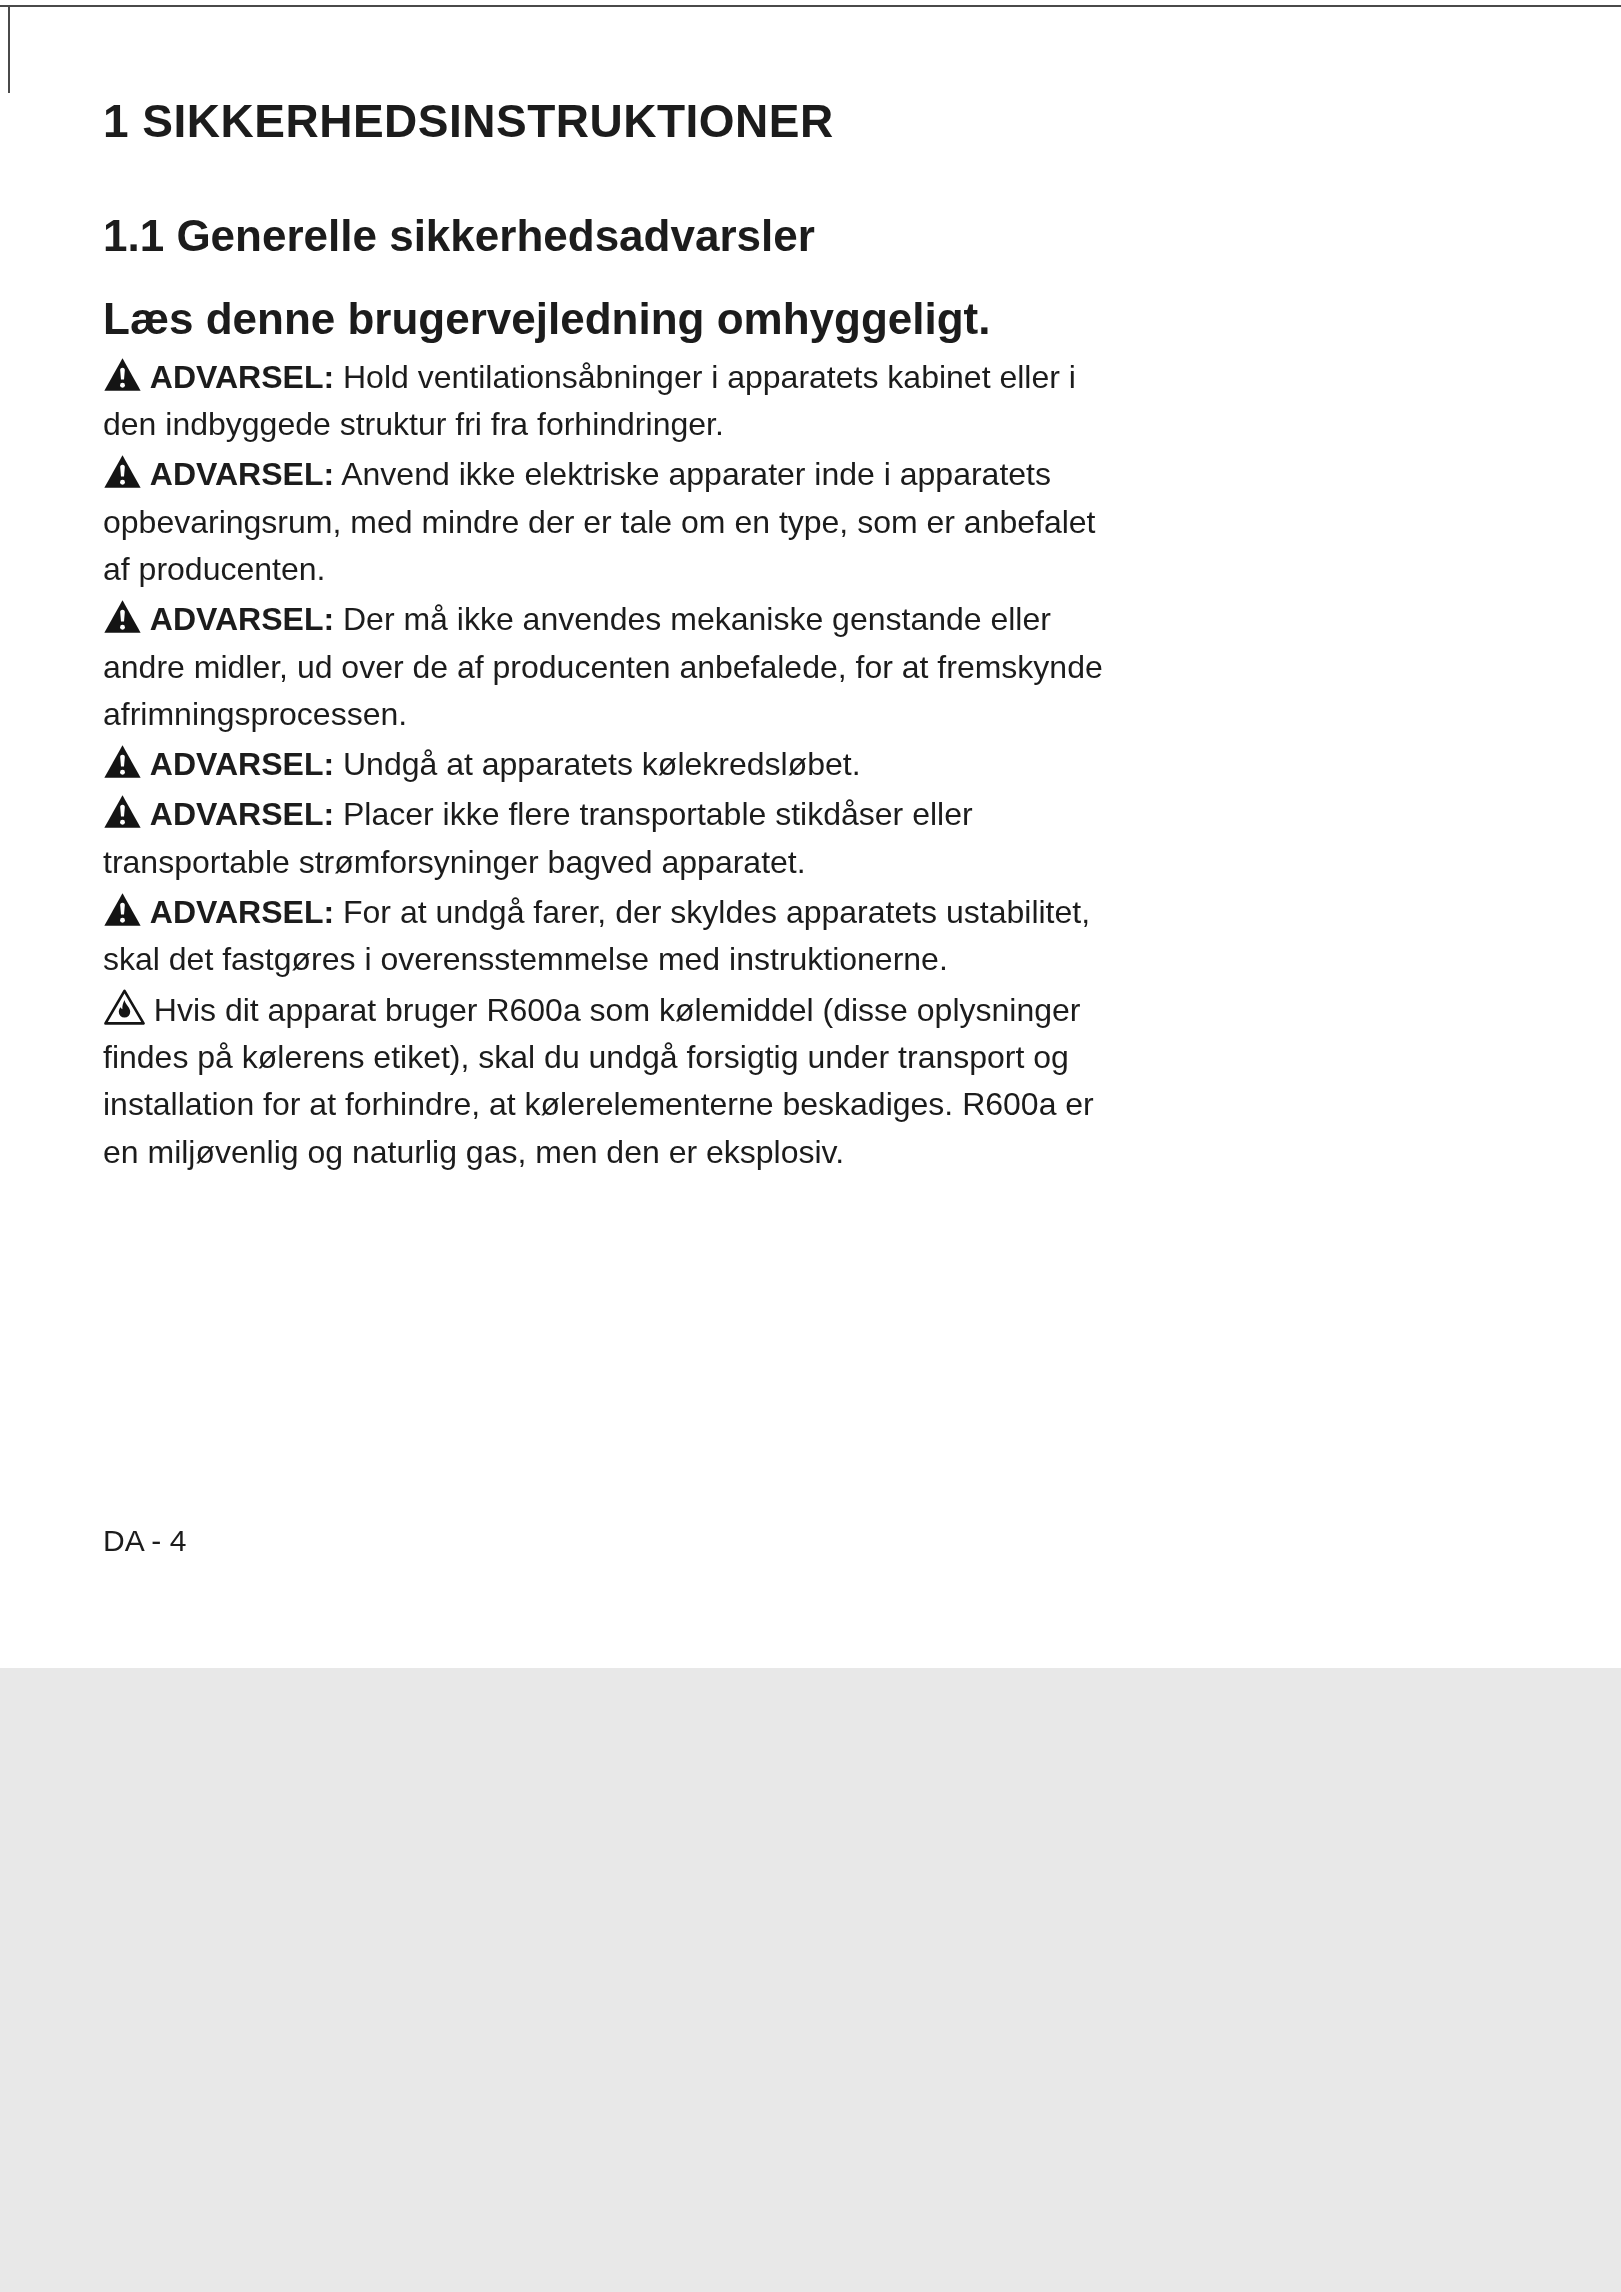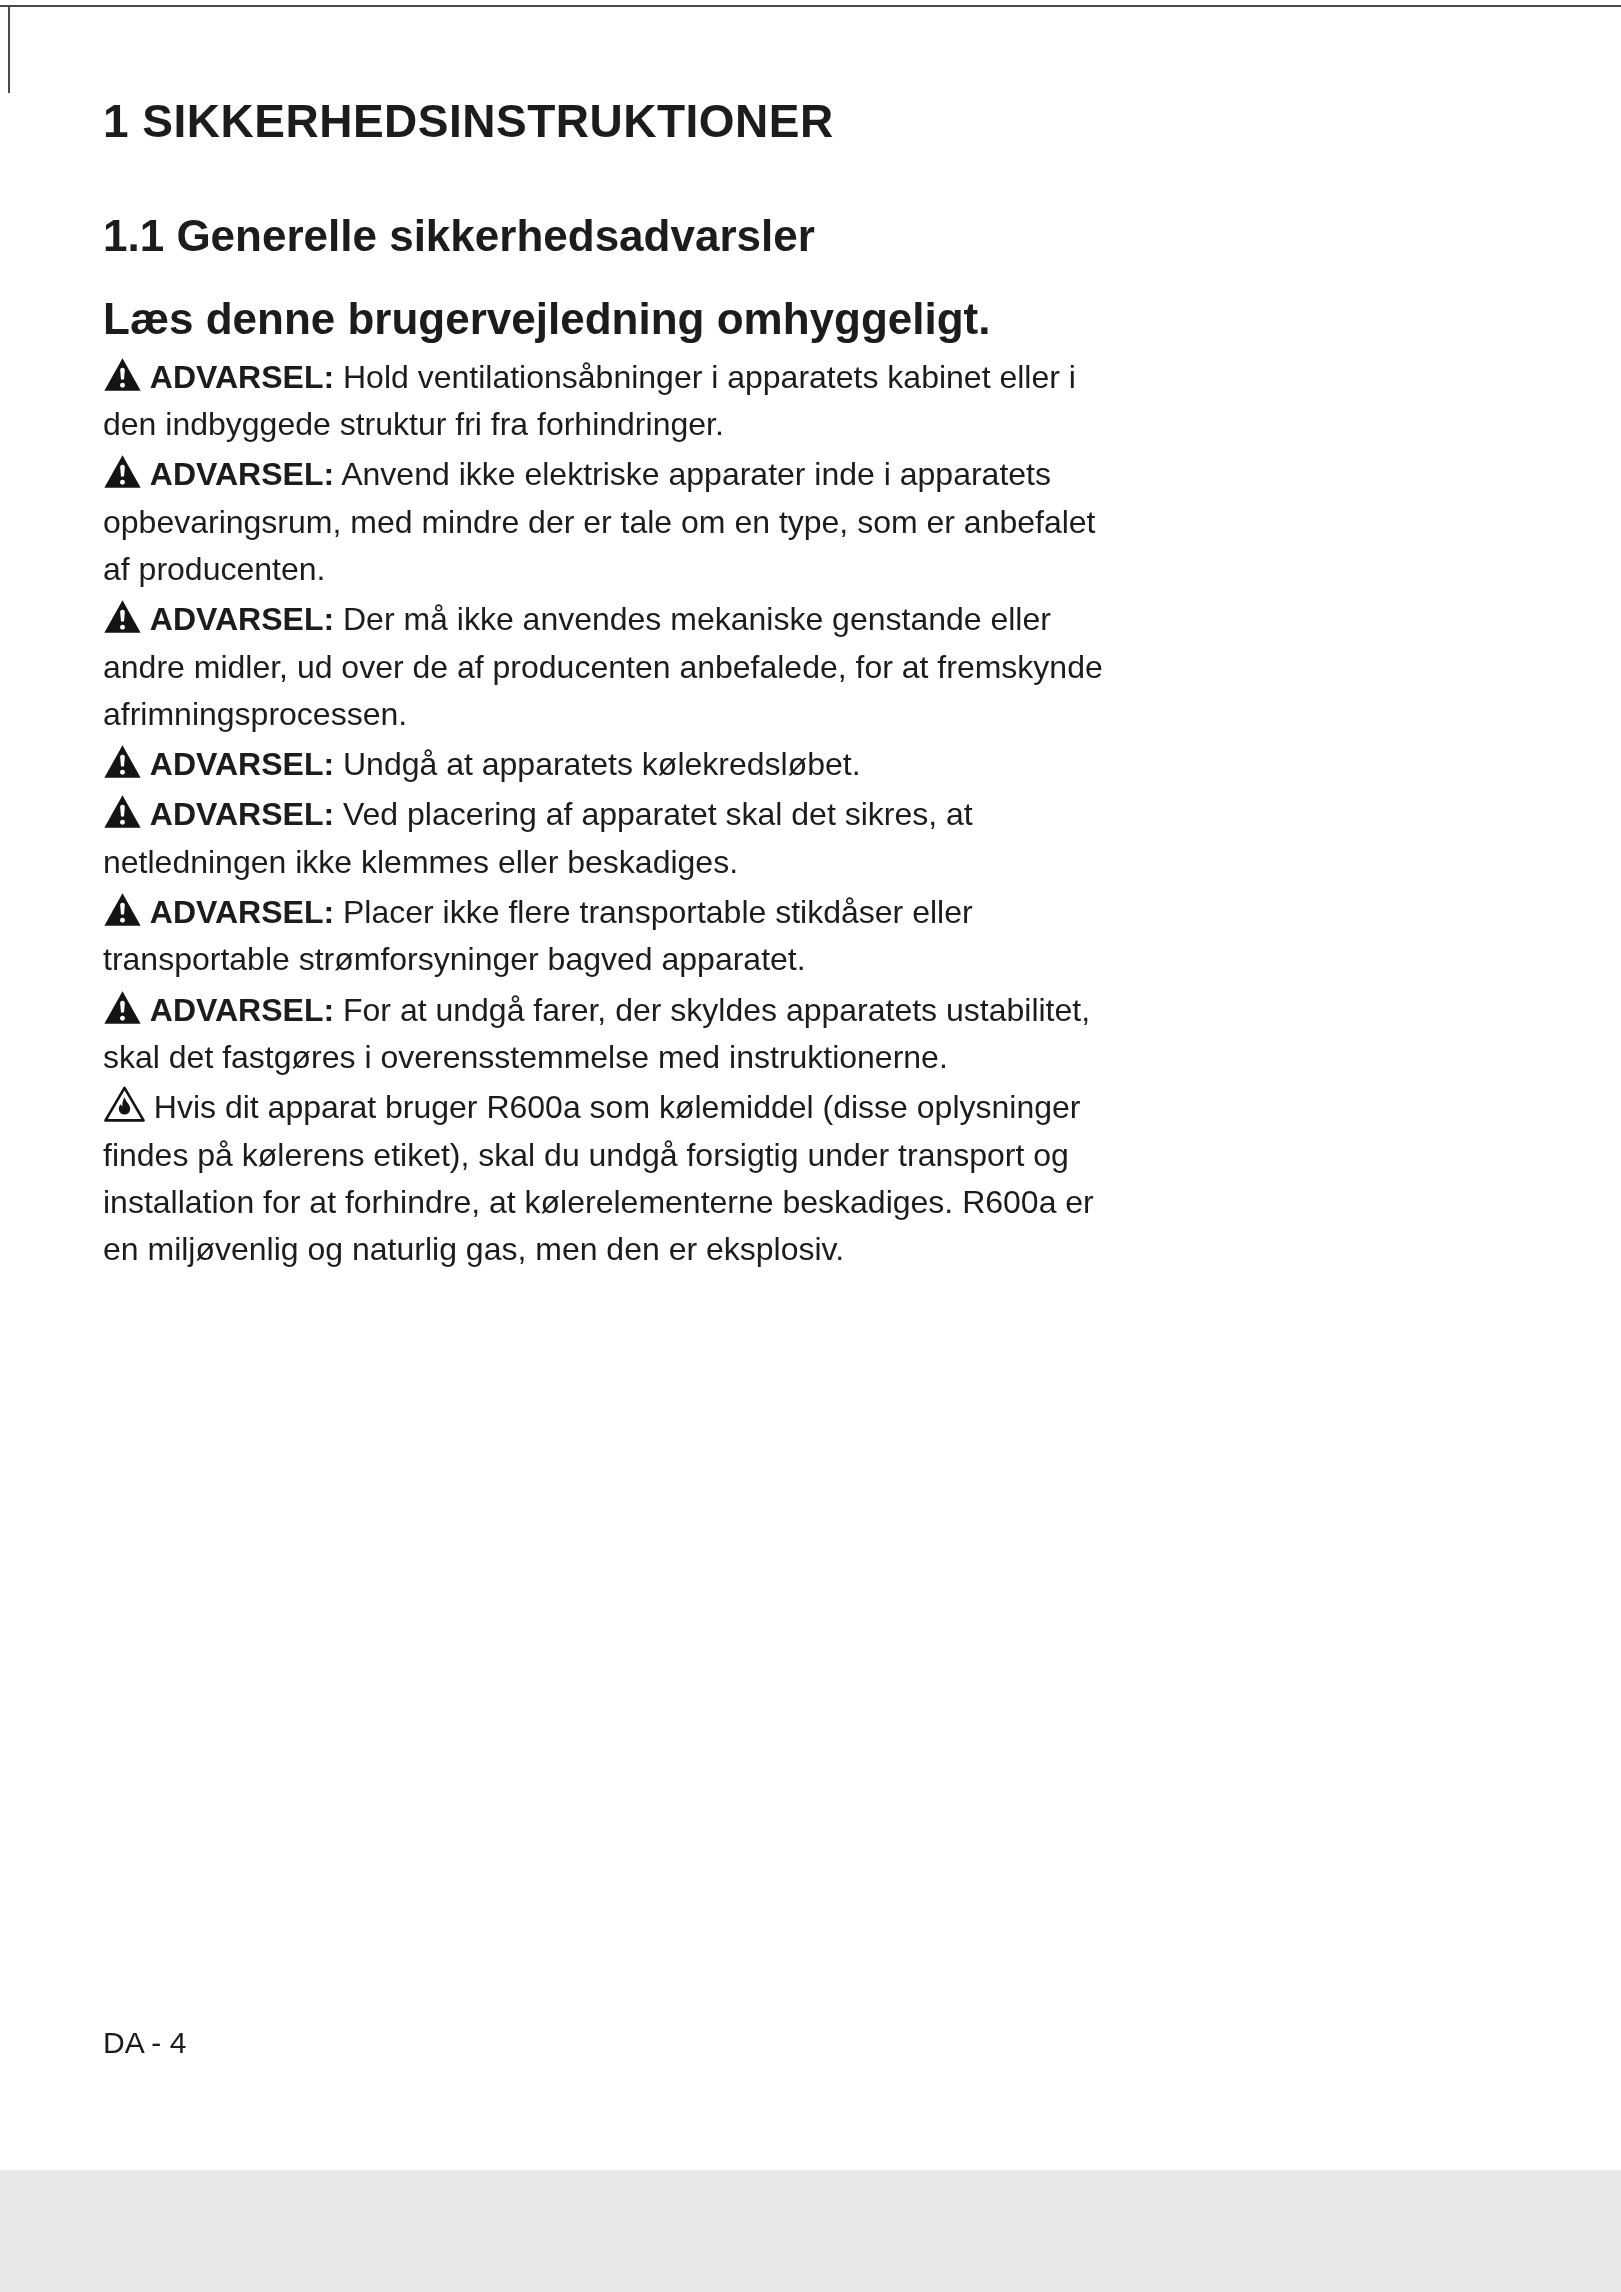--- a/index.html
+++ b/index.html
@@ -3,21 +3,21 @@
 <meta charset="utf-8">
 <style>
   html, body {
     margin: 0;
     padding: 0;
     background: #e8e8e8;
   }
   .page {
     position: relative;
     width: 1621px;
-    height: 2170px;
+    height: 1668px;
     margin: 0 auto;
     background: #ffffff;
     font-family: "Liberation Sans", sans-serif;
     color: #1c1c1c;
     overflow: hidden;
   }
   .scan-edge-top {
     position: absolute;
     top: 4.9px; left: 0;
     width: 100%; height: 2px;
@@ -107,25 +107,20 @@
             <path d="M12 6.8 c0.95 0 1.55 0.65 1.45 1.55 l-0.5 5.85 h-1.9 l-0.5 -5.85 c-0.1 -0.9 0.5 -1.55 1.45 -1.55 z" fill="#ffffff"></path>
             <circle cx="12" cy="17.8" r="1.55" fill="#ffffff"></circle>
           </svg></span><b class="wlabel">ADVARSEL:</b> <span>Der må ikke anvendes mekaniske genstande eller andre midler, ud over de af producenten anbefalede, for at fremskynde afrimningsprocessen.</span></p>
 
     <p class="warning"><span class="icon"><svg width="39" height="35" viewBox="0 0 24 22">
             <path d="M12 0.8 L23.4 21.2 H0.6 Z" fill="#141414"></path>
             <path d="M12 6.8 c0.95 0 1.55 0.65 1.45 1.55 l-0.5 5.85 h-1.9 l-0.5 -5.85 c-0.1 -0.9 0.5 -1.55 1.45 -1.55 z" fill="#ffffff"></path>
             <circle cx="12" cy="17.8" r="1.55" fill="#ffffff"></circle>
           </svg></span><b class="wlabel">ADVARSEL:</b> <span>Undgå at apparatets kølekredsløbet.</span></p>
 
-    <p class="warning"><span class="icon"><svg width="39" height="35" viewBox="0 0 24 22">
-            <path d="M12 0.8 L23.4 21.2 H0.6 Z" fill="#141414"></path>
-            <path d="M12 6.8 c0.95 0 1.55 0.65 1.45 1.55 l-0.5 5.85 h-1.9 l-0.5 -5.85 c-0.1 -0.9 0.5 -1.55 1.45 -1.55 z" fill="#ffffff"></path>
-            <circle cx="12" cy="17.8" r="1.55" fill="#ffffff"></circle>
-          </svg></span><b class="wlabel">ADVARSEL:</b> <span>Ved placering af apparatet skal det sikres, at netledningen ikke klemmes eller beskadiges.</span></p>
 
     <p class="warning"><span class="icon"><svg width="39" height="35" viewBox="0 0 24 22">
             <path d="M12 0.8 L23.4 21.2 H0.6 Z" fill="#141414"></path>
             <path d="M12 6.8 c0.95 0 1.55 0.65 1.45 1.55 l-0.5 5.85 h-1.9 l-0.5 -5.85 c-0.1 -0.9 0.5 -1.55 1.45 -1.55 z" fill="#ffffff"></path>
             <circle cx="12" cy="17.8" r="1.55" fill="#ffffff"></circle>
           </svg></span><b class="wlabel">ADVARSEL:</b> <span>Placer ikke flere transportable stikdåser eller transportable strømforsyninger bagved apparatet.</span></p>
 
     <p class="warning"><span class="icon"><svg width="39" height="35" viewBox="0 0 24 22">
             <path d="M12 0.8 L23.4 21.2 H0.6 Z" fill="#141414"></path>
             <path d="M12 6.8 c0.95 0 1.55 0.65 1.45 1.55 l-0.5 5.85 h-1.9 l-0.5 -5.85 c-0.1 -0.9 0.5 -1.55 1.45 -1.55 z" fill="#ffffff"></path>

